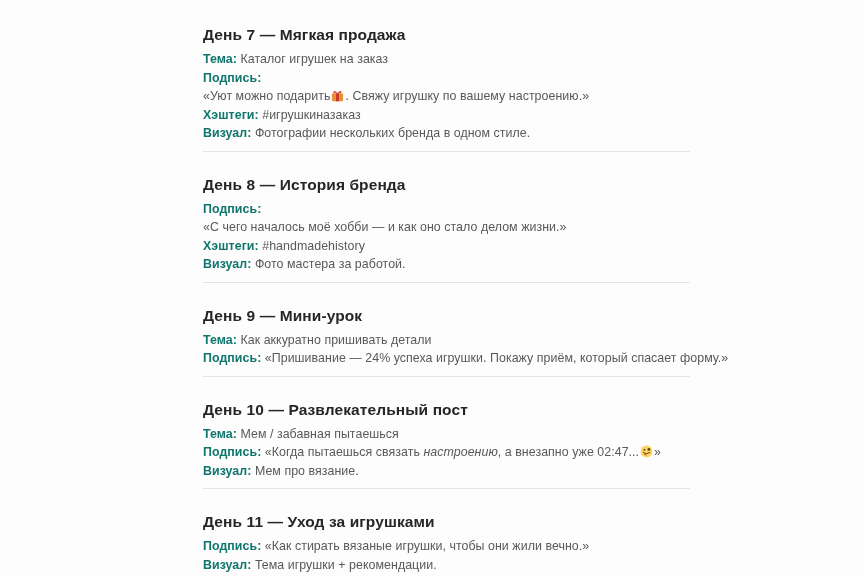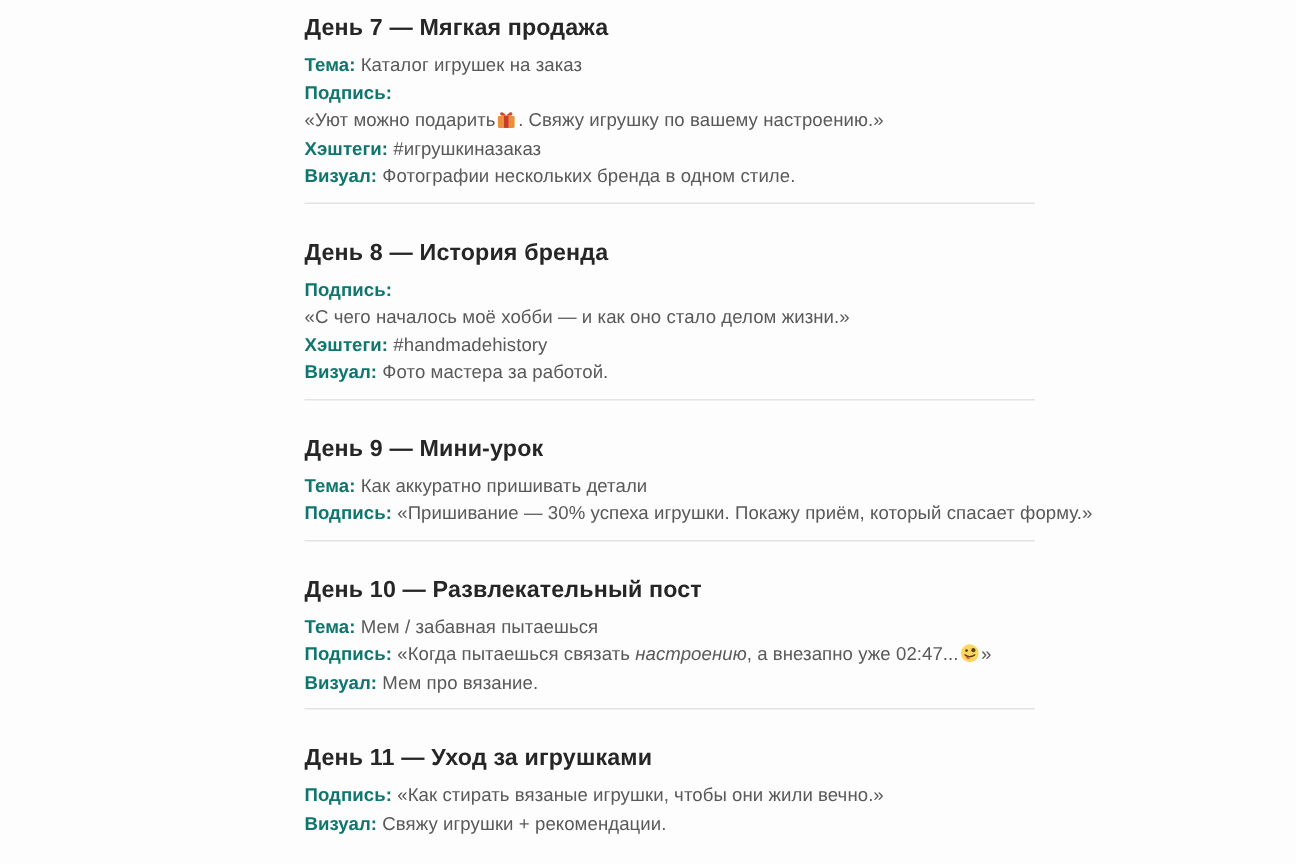--- a/index.html
+++ b/index.html
@@ -5,21 +5,21 @@
   * { margin: 0; padding: 0; box-sizing: border-box; }
   html, body {
     width: 864px; height: 576px;
     overflow: hidden;
     background: #fdfdfd;
     font-family: "Liberation Sans", "DejaVu Sans", sans-serif;
   }
   .doc {
     width: 487px;
     margin-left: 203px;
-    padding-top: 9px;
+    padding-top: 25px;
   }
   .section-title {
     font-size: 15.5px;
     font-weight: bold;
     line-height: 19px;
     color: #262626;
     letter-spacing: 0.1px;
     margin-bottom: 6px;
   }
   .line {
@@ -99,21 +99,21 @@
   <hr class="divider">
 
   <section>
     <h2 class="section-title">День 9 — Мини-урок</h2>
     <div class="line">
       <span class="lbl">Тема:</span>
       <span>Как аккуратно пришивать детали</span>
     </div>
     <div class="line">
       <span class="lbl">Подпись:</span>
-      <span>«Пришивание — 30% успеха игрушки. Покажу приём, который спасает форму.»</span>
+      <span>«Пришивание — 24% успеха игрушки. Покажу приём, который спасает форму.»</span>
     </div>
   </section>
   <hr class="divider">
 
   <section>
     <h2 class="section-title">День 10 — Развлекательный пост</h2>
     <div class="line">
       <span class="lbl">Тема:</span>
       <span>Мем / забавная пытаешься</span>
     </div>
@@ -135,17 +135,17 @@
   <hr class="divider">
 
   <section>
     <h2 class="section-title">День 11 — Уход за игрушками</h2>
     <div class="line">
       <span class="lbl">Подпись:</span>
       <span>«Как стирать вязаные игрушки, чтобы они жили вечно.»</span>
     </div>
     <div class="line">
       <span class="lbl">Визуал:</span>
-      <span>Свяжу игрушки + рекомендации.</span>
+      <span>Тема игрушки + рекомендации.</span>
     </div>
   </section>
 
 </div>
 
 </body></html>

